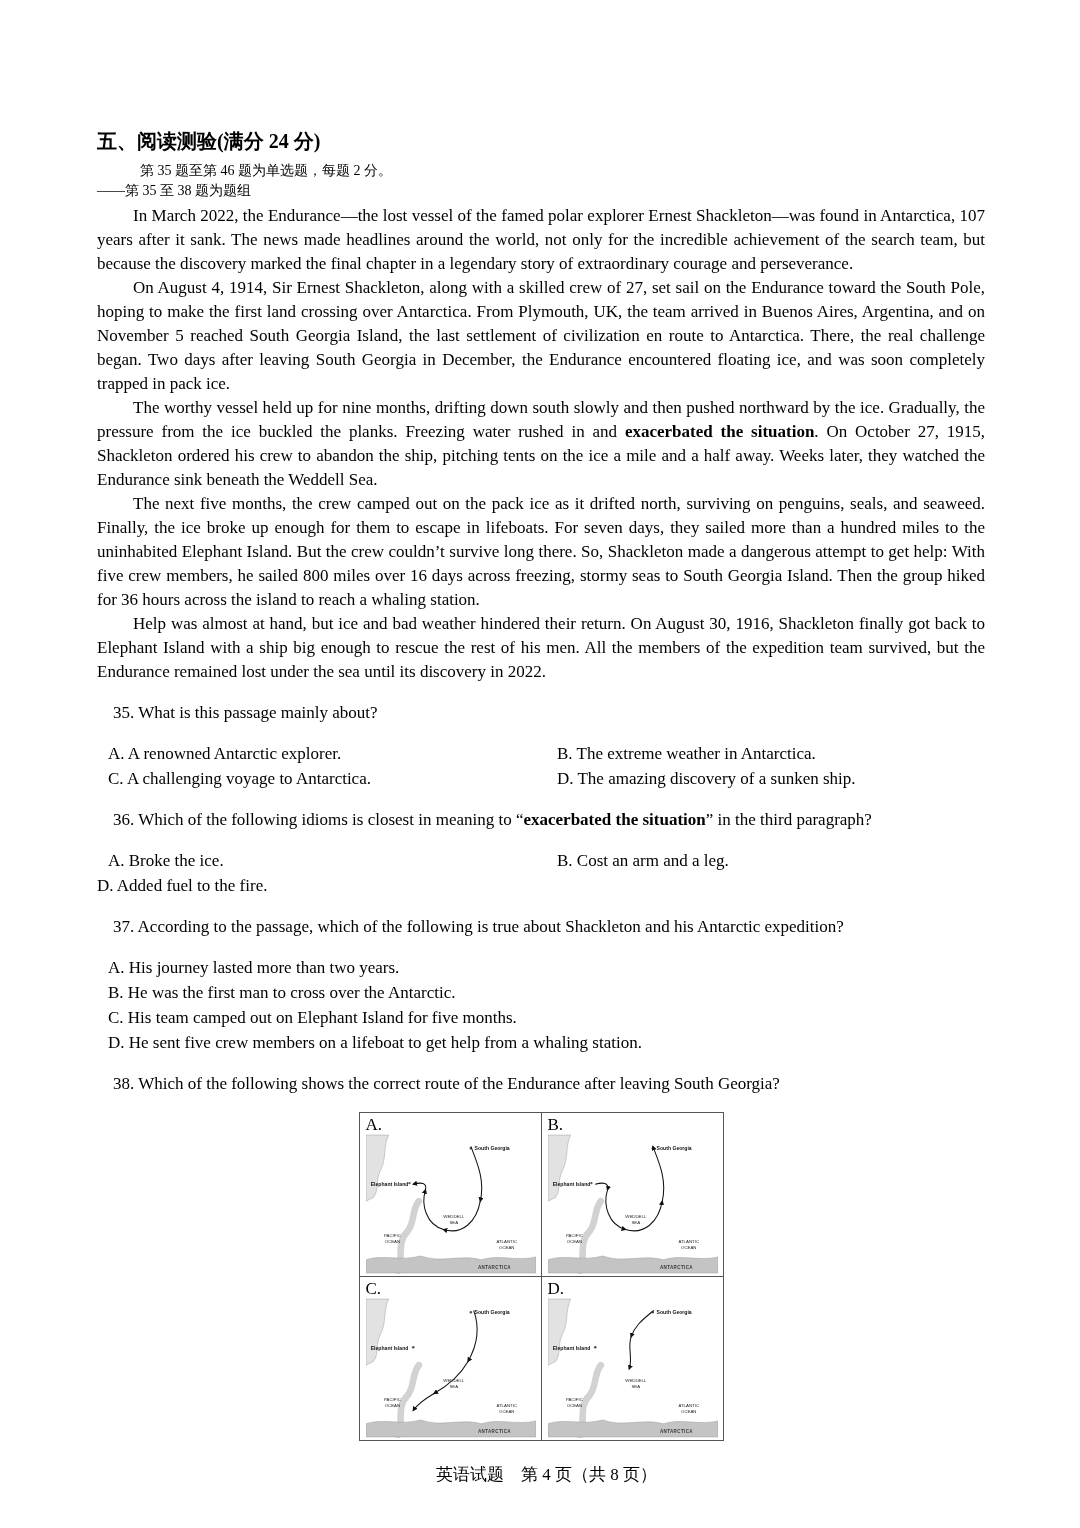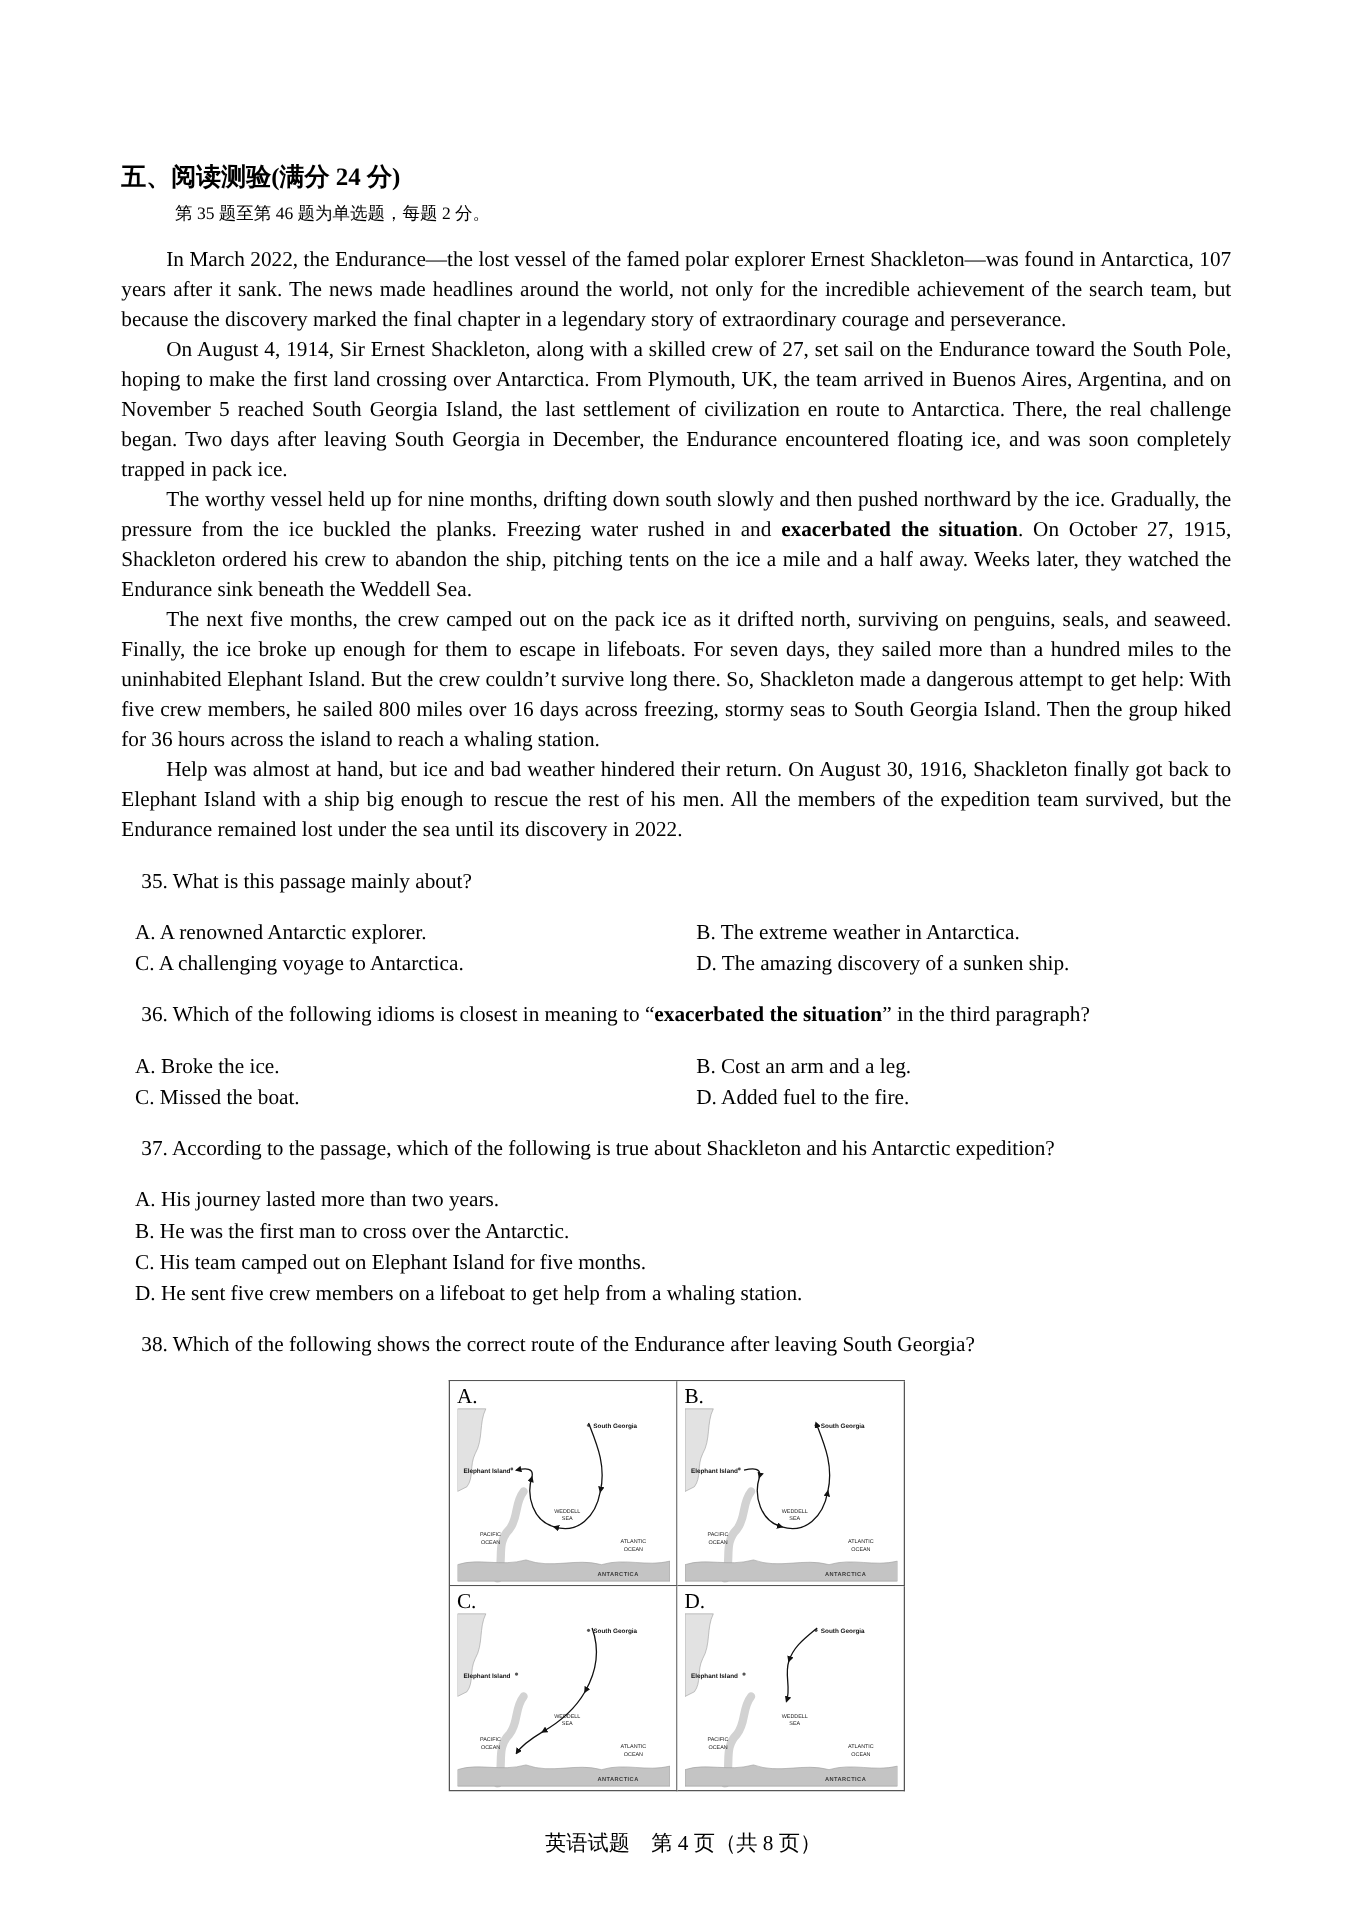--- a/index.html
+++ b/index.html
@@ -9,21 +9,21 @@
     font-family:"Liberation Serif","DejaVu Serif",serif;
     overflow:hidden;
     padding-left:13px;
   }
   .content { position:absolute; left:97px; top:128px; width:888px; }
 
   .sec-title { font-size:20px; font-weight:bold; margin:0 0 7px 0; }
   .meta { font-size:14px; margin:0 0 2px 0; }
   .instruction { margin-left:43px; }
 
-  .passage { margin-top:16px; }
+  .passage { margin-top:4px; }
   .passage p { margin:0; text-indent:36px; text-align:justify; font-size:17px; line-height:24px; }
   .hl { font-weight:bold; }
 
   .questions { margin-top:12px; font-size:17px; line-height:25px; }
   .qstem { margin:16px; }
   .opt-row { display:flex; }
   .opt-l { width:460px; padding-left:11px; box-sizing:border-box; }
   .opt-r { flex:1; }
   .opt-line { margin:0; padding-left:11px; }
 
@@ -51,20 +51,21 @@
   .footer { position:absolute; left:0; top:1463px; width:100%; text-align:center; font-size:17px; }
 </style>
 </head>
 <body>
 
 <div class="page">
   <div class="content">
 
     <h2 class="sec-title">五、阅读测验(满分 24 分)</h2>
     <p class="meta instruction">第 35 题至第 46 题为单选题，每题 2 分。</p>
+    <p class="meta">——第 35 至 38 题为题组</p>
 
     <div class="passage">
       <p>In March 2022, the Endurance—the lost vessel of the famed polar explorer Ernest Shackleton—was found in Antarctica, 107 years after it sank. The news made headlines around the world, not only for the incredible achievement of the search team, but because the discovery marked the final chapter in a legendary story of extraordinary courage and perseverance.</p>
       <p>On August 4, 1914, Sir Ernest Shackleton, along with a skilled crew of 27, set sail on the Endurance toward the South Pole, hoping to make the first land crossing over Antarctica. From Plymouth, UK, the team arrived in Buenos Aires, Argentina, and on November 5 reached South Georgia Island, the last settlement of civilization en route to Antarctica. There, the real challenge began. Two days after leaving South Georgia in December, the Endurance encountered floating ice, and was soon completely trapped in pack ice.</p>
       <p><span>The worthy vessel held up for nine months, drifting down south slowly and then pushed northward by the ice. Gradually, the pressure from the ice buckled the planks. Freezing water rushed in and </span><span class="hl">exacerbated the situation</span><span>. On October 27, 1915, Shackleton ordered his crew to abandon the ship, pitching tents on the ice a mile and a half away. Weeks later, they watched the Endurance sink beneath the Weddell Sea.</span></p>
       <p>The next five months, the crew camped out on the pack ice as it drifted north, surviving on penguins, seals, and seaweed. Finally, the ice broke up enough for them to escape in lifeboats. For seven days, they sailed more than a hundred miles to the uninhabited Elephant Island. But the crew couldn’t survive long there. So, Shackleton made a dangerous attempt to get help: With five crew members, he sailed 800 miles over 16 days across freezing, stormy seas to South Georgia Island. Then the group hiked for 36 hours across the island to reach a whaling station.</p>
       <p>Help was almost at hand, but ice and bad weather hindered their return. On August 30, 1916, Shackleton finally got back to Elephant Island with a ship big enough to rescue the rest of his men. All the members of the expedition team survived, but the Endurance remained lost under the sea until its discovery in 2022.</p>
     </div>
 
     <div class="questions">
@@ -78,21 +79,20 @@
         <span class="opt-l">C. A challenging voyage to Antarctica.</span>
         <span class="opt-r">D. The amazing discovery of a sunken ship.</span>
       </div>
 
       <p class="qstem"><span>36. Which of the following idioms is closest in meaning to “</span><span class="hl">exacerbated the situation</span><span>” in the third paragraph?</span></p>
       <div class="opt-row">
         <span class="opt-l">A. Broke the ice.</span>
         <span class="opt-r">B. Cost an arm and a leg.</span>
       </div>
       <div class="opt-row">
-        <span class="opt-l">C. Missed the boat.</span>
         <span class="opt-r">D. Added fuel to the fire.</span>
       </div>
 
       <p class="qstem">37. According to the passage, which of the following is true about Shackleton and his Antarctic expedition?</p>
       <p class="opt-line">A. His journey lasted more than two years.</p>
       <p class="opt-line">B. He was the first man to cross over the Antarctic.</p>
       <p class="opt-line">C. His team camped out on Elephant Island for five months.</p>
       <p class="opt-line">D. He sent five crew members on a lifeboat to get help from a whaling station.</p>
 
       <p class="qstem">38. Which of the following shows the correct route of the Endurance after leaving South Georgia?</p>

